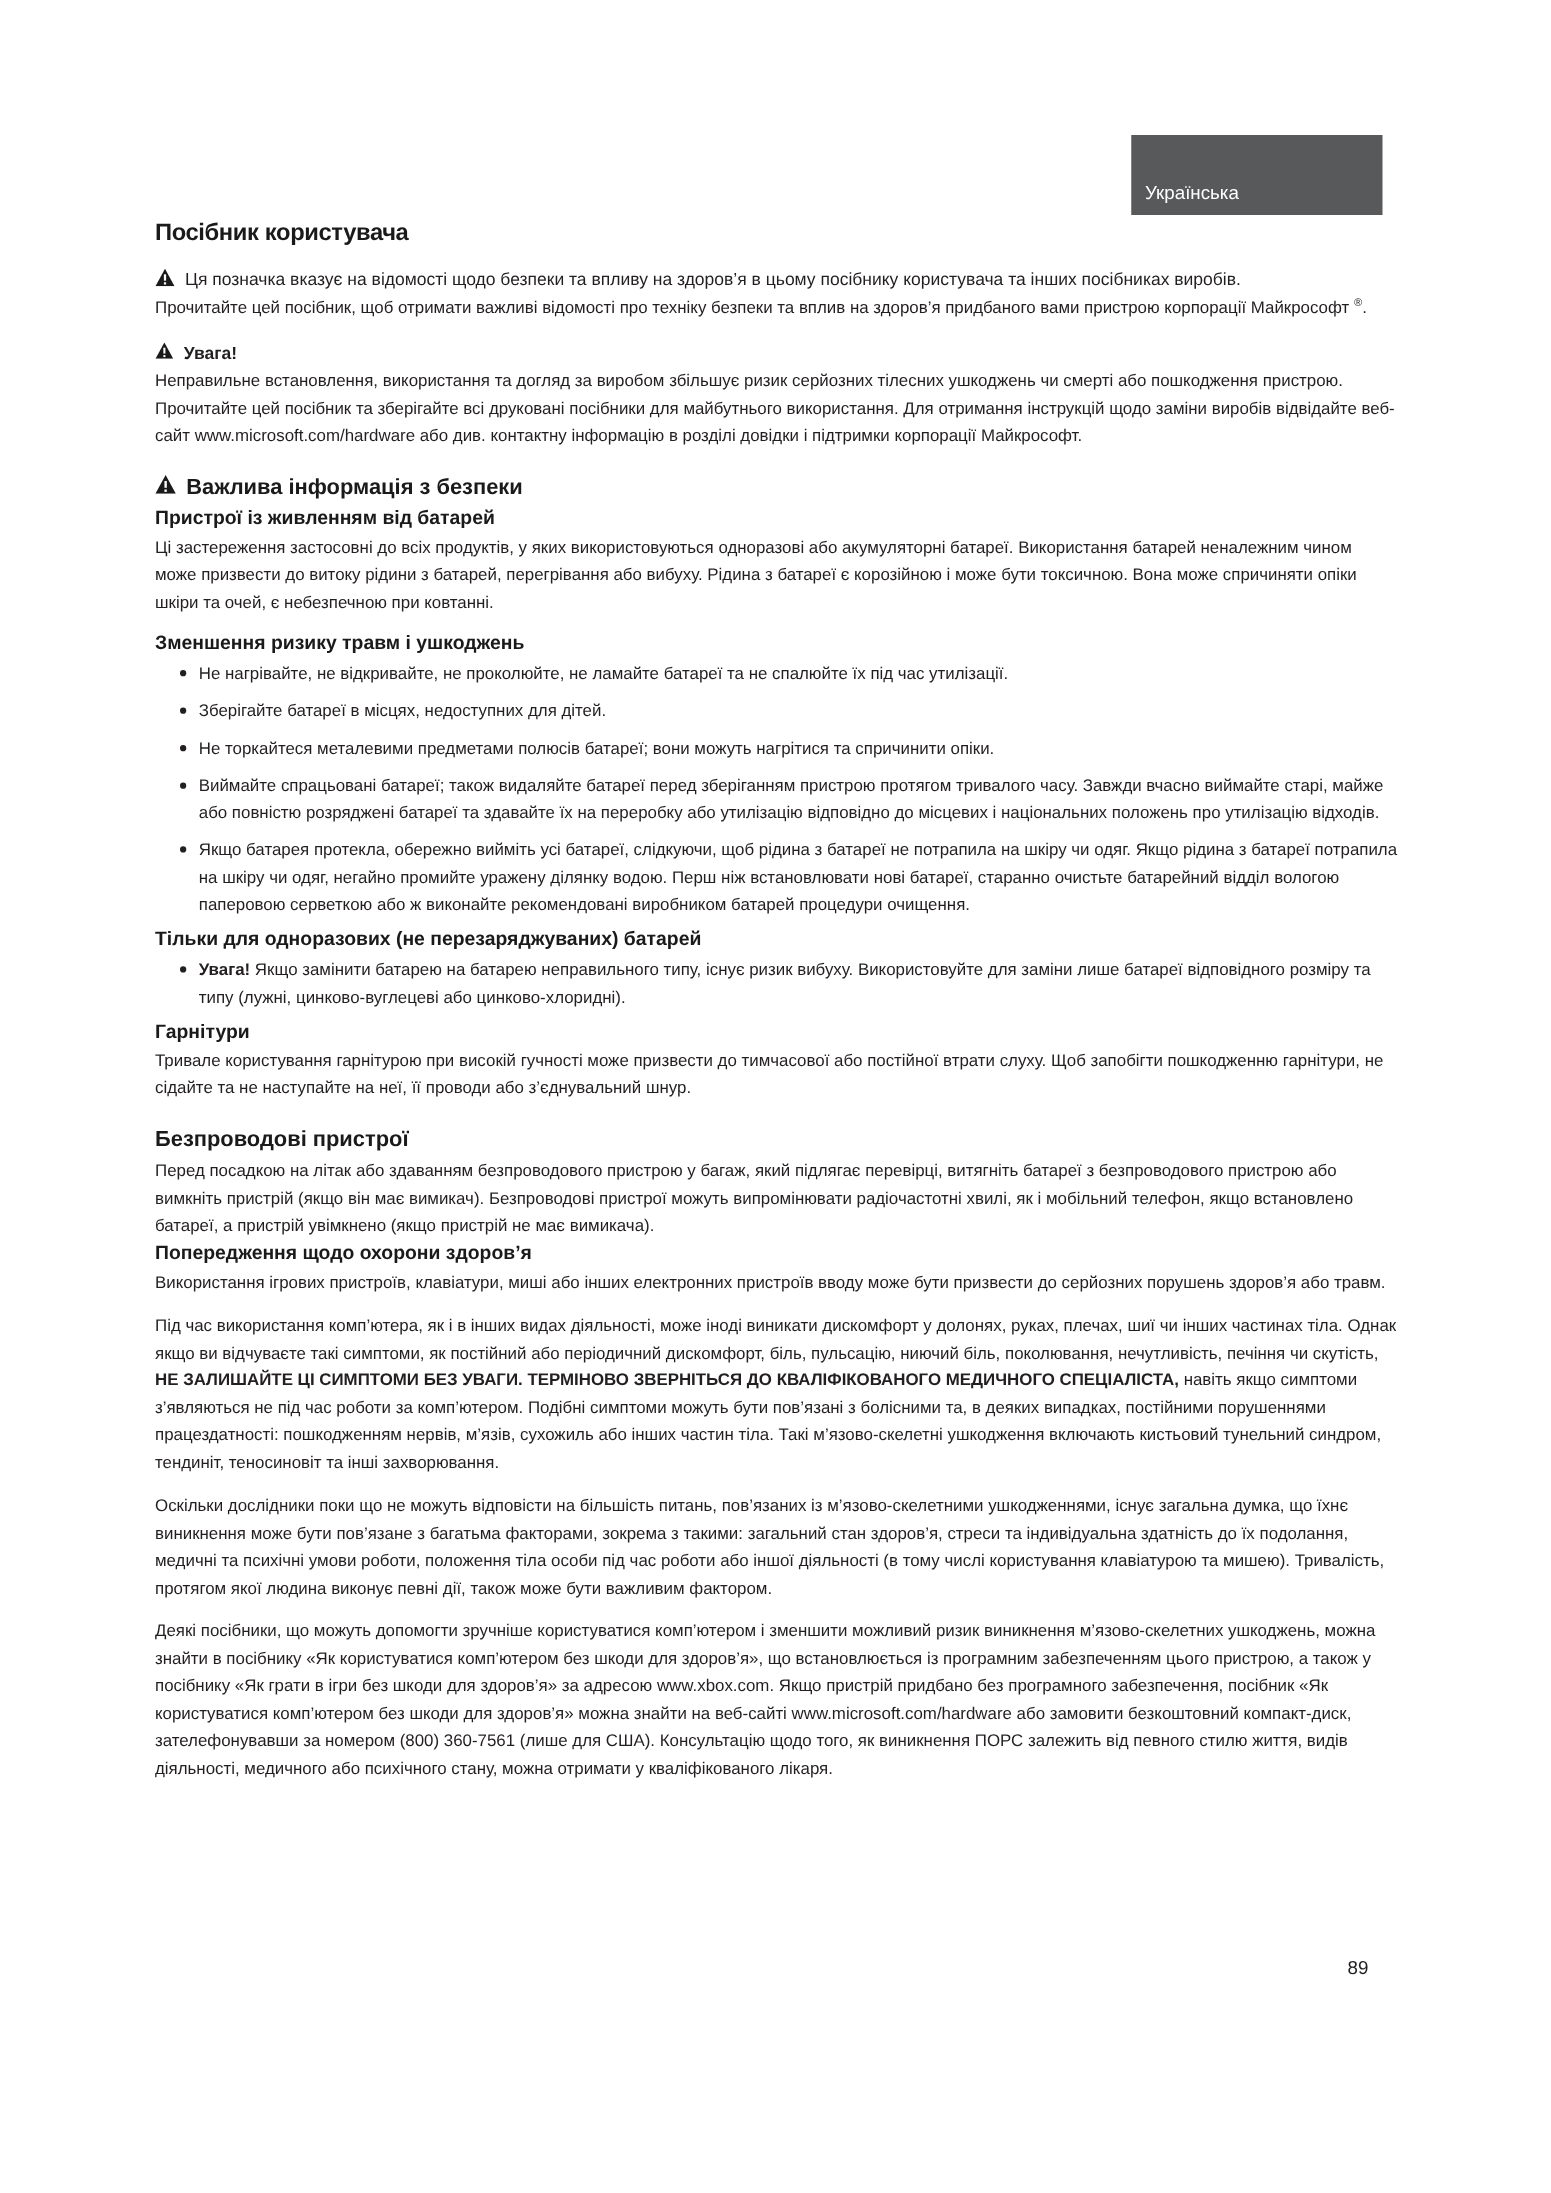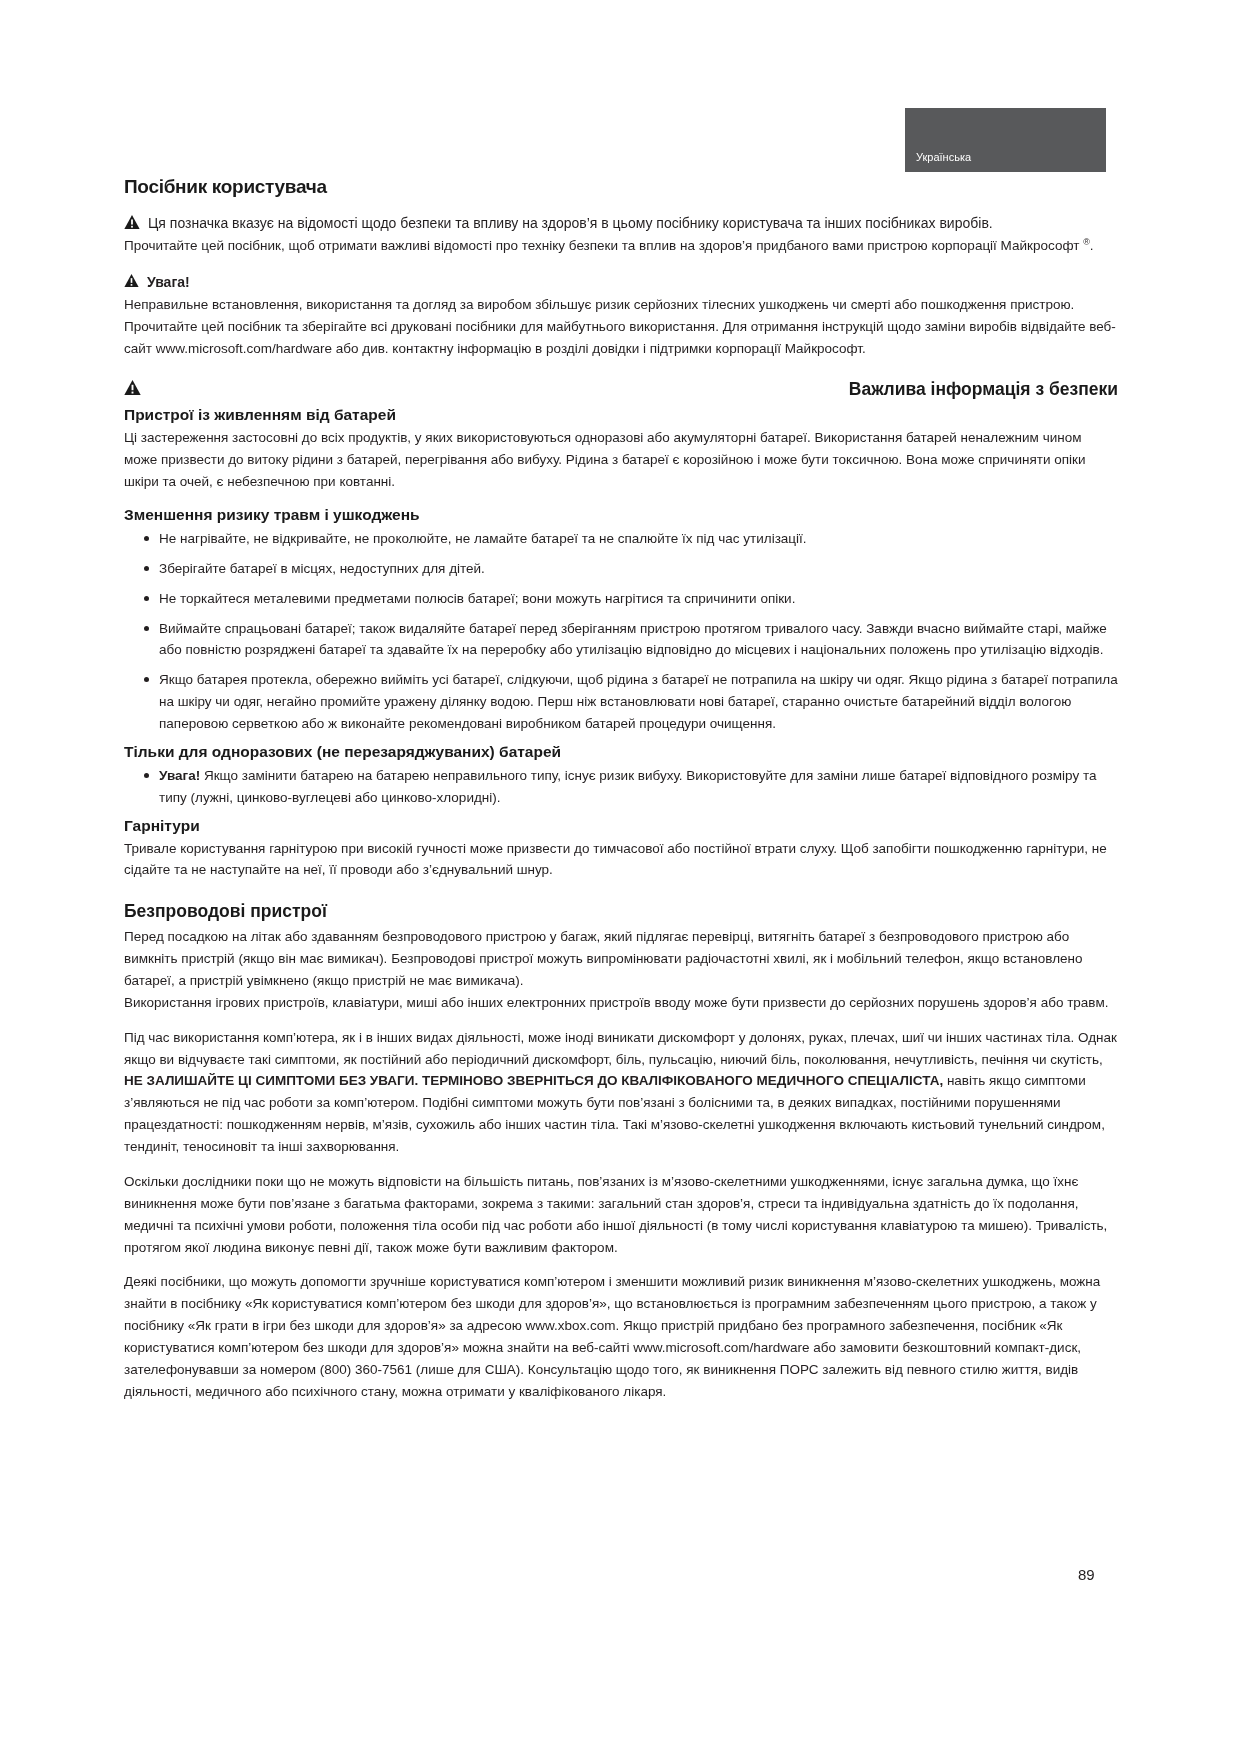--- a/index.html
+++ b/index.html
@@ -11,21 +11,21 @@
     color: #231f20;
   }
   .page { position: relative; width: 1241px; height: 1754px; overflow: hidden; background: #fff; }
 
   .lang-tab {
     position: absolute; left: 905px; top: 108px;
     width: 201px; height: 64px;
     background: #58595b; color: #ffffff;
     display: flex; align-items: flex-end;
     padding: 0 0 9px 11px;
-    font-size: 11px;
+    font-size: 15px;
   }
 
   .content { position: absolute; left: 124px; top: 176px; width: 994px; }
 
   h1.doc-title {
     font-size: 19px; font-weight: bold; margin: 0 0 15px 0;
     letter-spacing: -0.3px; color: #1a1a1a;
   }
 
   .warn-icon { display: inline-block; vertical-align: -1px; margin-right: 8px; }
@@ -39,21 +39,21 @@
   .para sup { font-size: 9px; vertical-align: super; line-height: 0; }
 
   .caution-head {
     font-size: 14px; font-weight: bold; margin: 17px 0 4px 0;
     display: flex; align-items: center;
   }
   .mb-md { margin-bottom: 14px; }
 
   .safety-head {
     font-size: 17.5px; font-weight: bold; margin: 20px 0 6px 0;
-    display: flex; align-items: center; color: #1a1a1a; justify-content: space-between;
+    display: flex; align-items: center; color: #1a1a1a;
   }
   .sub-head {
     font-size: 15.5px; font-weight: bold; margin: 13px 0 3px 0; color: #1a1a1a;
   }
   .section-head {
     font-size: 17.5px; font-weight: bold; margin: 20px 0 4px 0; color: #1a1a1a;
   }
 
   ul.bullets { list-style: none; margin: 4px 0 0 0; padding: 0 0 0 20px; }
   ul.bullets li {
@@ -135,20 +135,21 @@
     <ul class="bullets">
       <li><span class="bold-inline">Увага!</span><span> Якщо замінити батарею на батарею неправильного типу, існує ризик вибуху. Використовуйте для заміни лише батареї відповідного розміру та типу (лужні, цинково-вуглецеві або цинково-хлоридні).</span></li>
     </ul>
 
     <div class="sub-head" style="margin-top:6px;">Гарнітури</div>
     <p class="para">Тривале користування гарнітурою при високій гучності може призвести до тимчасової або постійної втрати слуху. Щоб запобігти пошкодженню гарнітури, не сідайте та не наступайте на неї, її проводи або з’єднувальний шнур.</p>
 
     <div class="section-head">Безпроводові пристрої</div>
     <p class="para">Перед посадкою на літак або здаванням безпроводового пристрою у багаж, який підлягає перевірці, витягніть батареї з безпроводового пристрою або вимкніть пристрій (якщо він має вимикач). Безпроводові пристрої можуть випромінювати радіочастотні хвилі, як і мобільний телефон, якщо встановлено батареї, а пристрій увімкнено (якщо пристрій не має вимикача).</p>
 
+    <div class="sub-head" style="margin-top:2px;">Попередження щодо охорони здоров’я</div>
 
     <p class="para health-para">Використання ігрових пристроїв, клавіатури, миші або інших електронних пристроїв вводу може бути призвести до серйозних порушень здоров’я або травм.</p>
 
     <p class="para health-para"><span>Під час використання комп’ютера, як і в інших видах діяльності, може іноді виникати дискомфорт у долонях, руках, плечах, шиї чи інших частинах тіла. Однак якщо ви відчуваєте такі симптоми, як постійний або періодичний дискомфорт, біль, пульсацію, ниючий біль, поколювання, нечутливість, печіння чи скутість, </span><span class="bold-inline">НЕ ЗАЛИШАЙТЕ ЦІ СИМПТОМИ БЕЗ УВАГИ. ТЕРМІНОВО ЗВЕРНІТЬСЯ ДО КВАЛІФІКОВАНОГО МЕДИЧНОГО СПЕЦІАЛІСТА,</span><span> навіть якщо симптоми з’являються не під час роботи за комп’ютером. Подібні симптоми можуть бути пов’язані з болісними та, в деяких випадках, постійними порушеннями працездатності: пошкодженням нервів, м’язів, сухожиль або інших частин тіла. Такі м’язово-скелетні ушкодження включають кистьовий тунельний синдром, тендиніт, теносиновіт та інші захворювання.</span></p>
 
     <p class="para health-para">Оскільки дослідники поки що не можуть відповісти на більшість питань, пов’язаних із м’язово-скелетними ушкодженнями, існує загальна думка, що їхнє виникнення може бути пов’язане з багатьма факторами, зокрема з такими: загальний стан здоров’я, стреси та індивідуальна здатність до їх подолання, медичні та психічні умови роботи, положення тіла особи під час роботи або іншої діяльності (в тому числі користування клавіатурою та мишею). Тривалість, протягом якої людина виконує певні дії, також може бути важливим фактором.</p>
 
     <p class="para health-para">Деякі посібники, що можуть допомогти зручніше користуватися комп’ютером і зменшити можливий ризик виникнення м’язово-скелетних ушкоджень, можна знайти в посібнику «Як користуватися комп’ютером без шкоди для здоров’я», що встановлюється із програмним забезпеченням цього пристрою, а також у посібнику «Як грати в ігри без шкоди для здоров’я» за адресою www.xbox.com. Якщо пристрій придбано без програмного забезпечення, посібник «Як користуватися комп’ютером без шкоди для здоров’я» можна знайти на веб-сайті www.microsoft.com/hardware або замовити безкоштовний компакт-диск, зателефонувавши за номером (800) 360-7561 (лише для США). Консультацію щодо того, як виникнення ПОРС залежить від певного стилю життя, видів діяльності, медичного або психічного стану, можна отримати у кваліфікованого лікаря.</p>
 
   </div>

